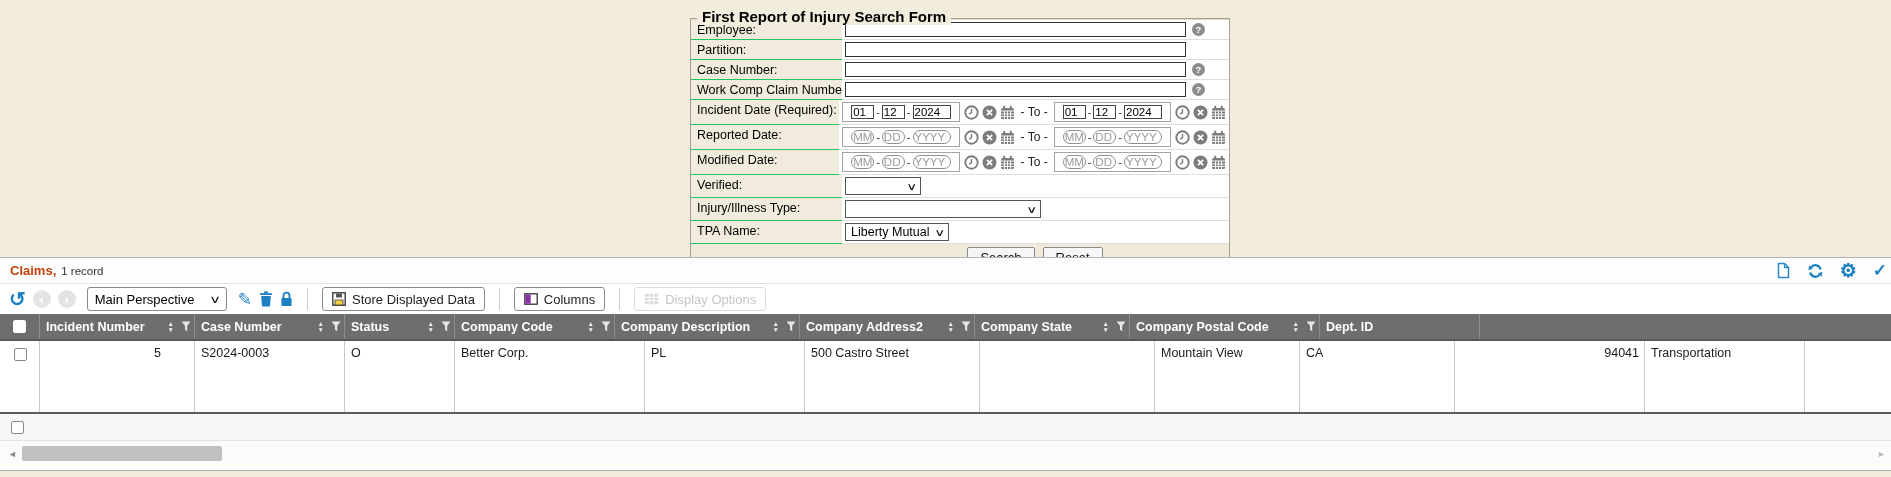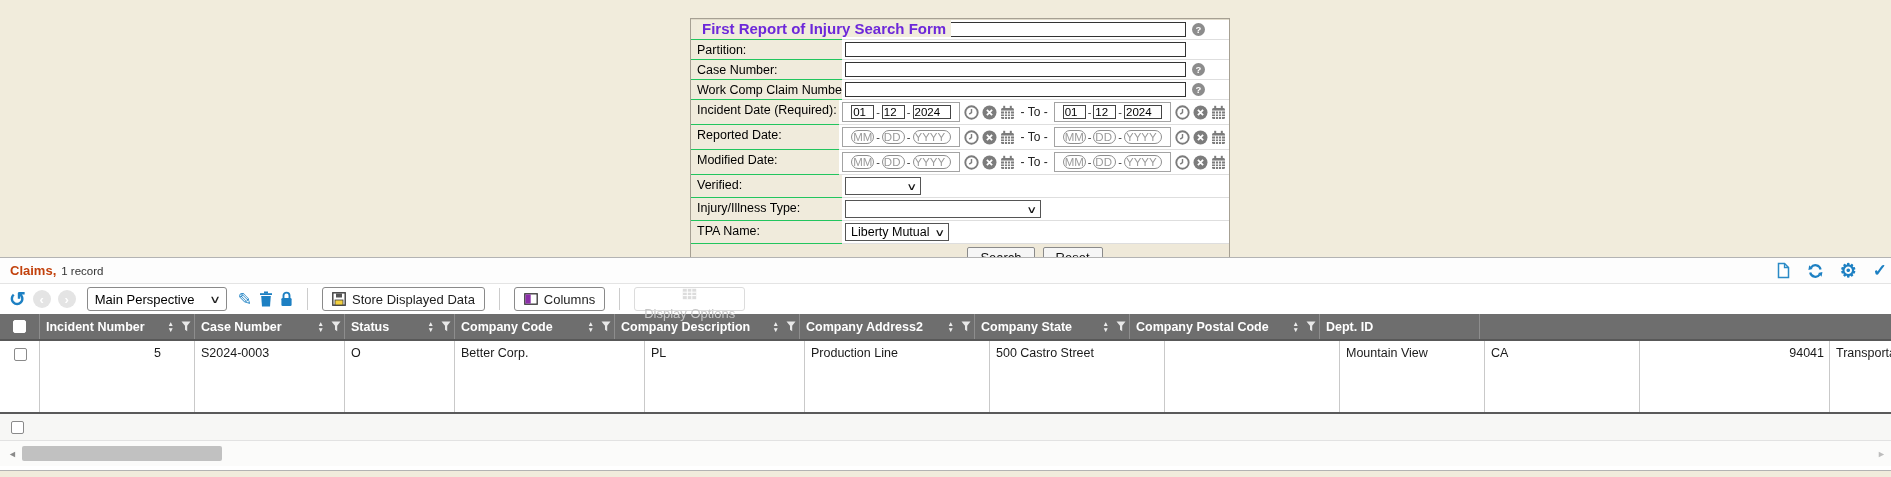--- a/index.html
+++ b/index.html
@@ -12,21 +12,21 @@
   }
 
   
   .formbox {
     position:absolute; left:690px; top:18px; width:540px;
     background:#fff; border:1px solid #a6a093;
   }
   .legend {
     position:absolute; top:-11px; left:6px;
     background:#f1ecdc; padding:0 5px;
-    font-size:15px; font-weight:bold; color:#6d28d9; white-space:nowrap;margin-top:12px;
+    font-size:15px; font-weight:bold; color:#000000; white-space:nowrap;
   }
   .frow { display:flex; align-items:stretch; }
   .frow .lblcell {
     width:151px; background:#f0ebdc; font-size:12.5px;
     padding:3px 1px 2px 6px; border-bottom:1px solid #22c55e; white-space:nowrap;
   }
   .frow .fldcell {
     flex:1; background:#fff; border-bottom:1px solid #dedede;
     display:flex; align-items:center; padding:2px 3px;
   }
@@ -103,21 +103,21 @@
     background:#fff; display:flex; align-items:center; justify-content:space-between;
     padding:0 7px; font-size:13px; margin:0 4px;gap:8px;
   }
   .persel .chev { font-size:11px; transform:scaleX(1.5); color:#222; }
   .pencil-g { font-size:17px; color:#1d80c3; }
   .tb-divider { width:1px; height:22px; background:#ccc; margin:0 7px; }
   .tbtn {
     height:24px; border:1px solid #8a8a8a; border-radius:3px; background:#fff;
     display:flex; align-items:center; gap:6px; padding:0 9px; font-size:13px; color:#222;
   }
-  .tbtn.disabled { border-color:#dcdcdc; color:#c6c6c6;flex-direction:column; }
+  .tbtn.disabled { border-color:#dcdcdc; color:#c6c6c6; }
 
   .tablewrap { width:1891px; overflow:hidden; }
   .thead {
     width:1990px; height:27px; background:#6e6e6e; display:flex;
     color:#fff; font-weight:bold; font-size:12.5px;
     border-bottom:2px solid #585858;
   }
   .th {
     display:flex; align-items:center; padding:0 3px 0 6px;
     border-right:1px solid #8d8d8d;
@@ -614,21 +614,20 @@
 
     <div class="trow">
       <div class="td c0">
           <span class="cb"></span>
         </div>
       <div class="td c1 num">5</div>
       <div class="td c2">S2024-0003</div>
       <div class="td c3">O</div>
       <div class="td c4">Better Corp.</div>
       <div class="td c5">PL</div>
-      <div class="td c6">Production Line</div>
       <div class="td c7">500 Castro Street</div>
       <div class="td c8"></div>
       <div class="td c9">Mountain View</div>
       <div class="td c10">CA</div>
       <div class="td c11 num">94041</div>
       <div class="td c12">Transportation</div>
     </div>
   </div>
 
   <div class="tfooter">

